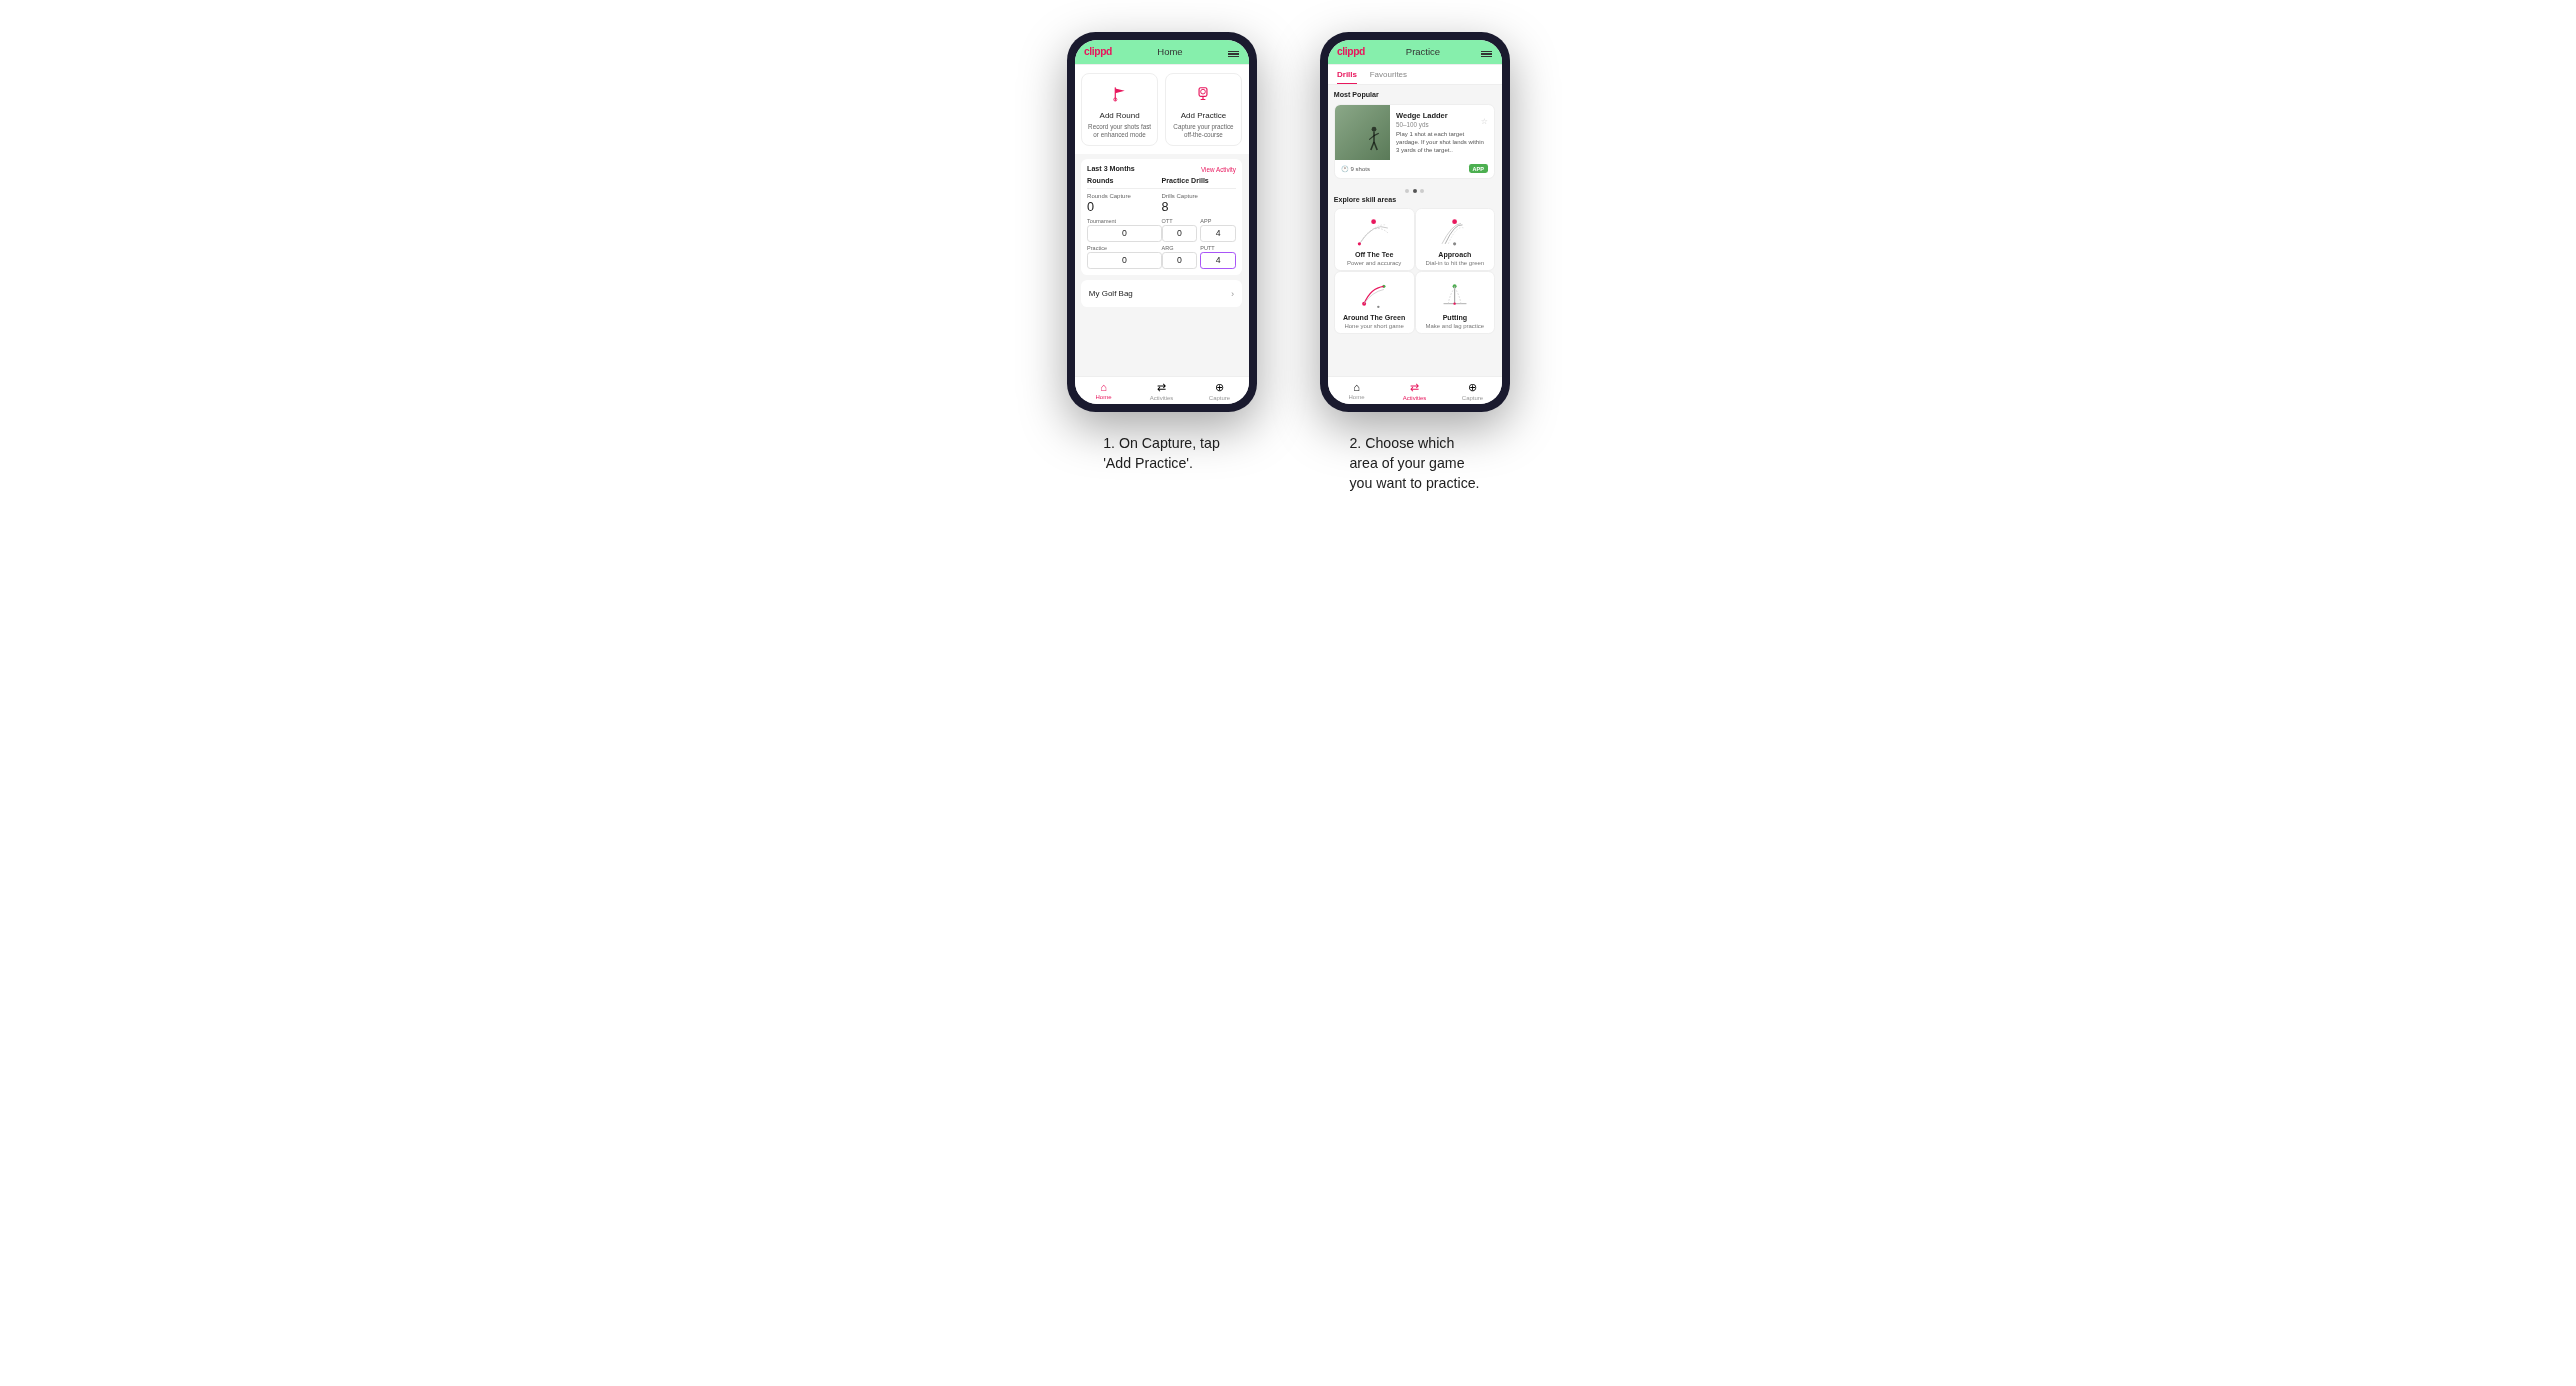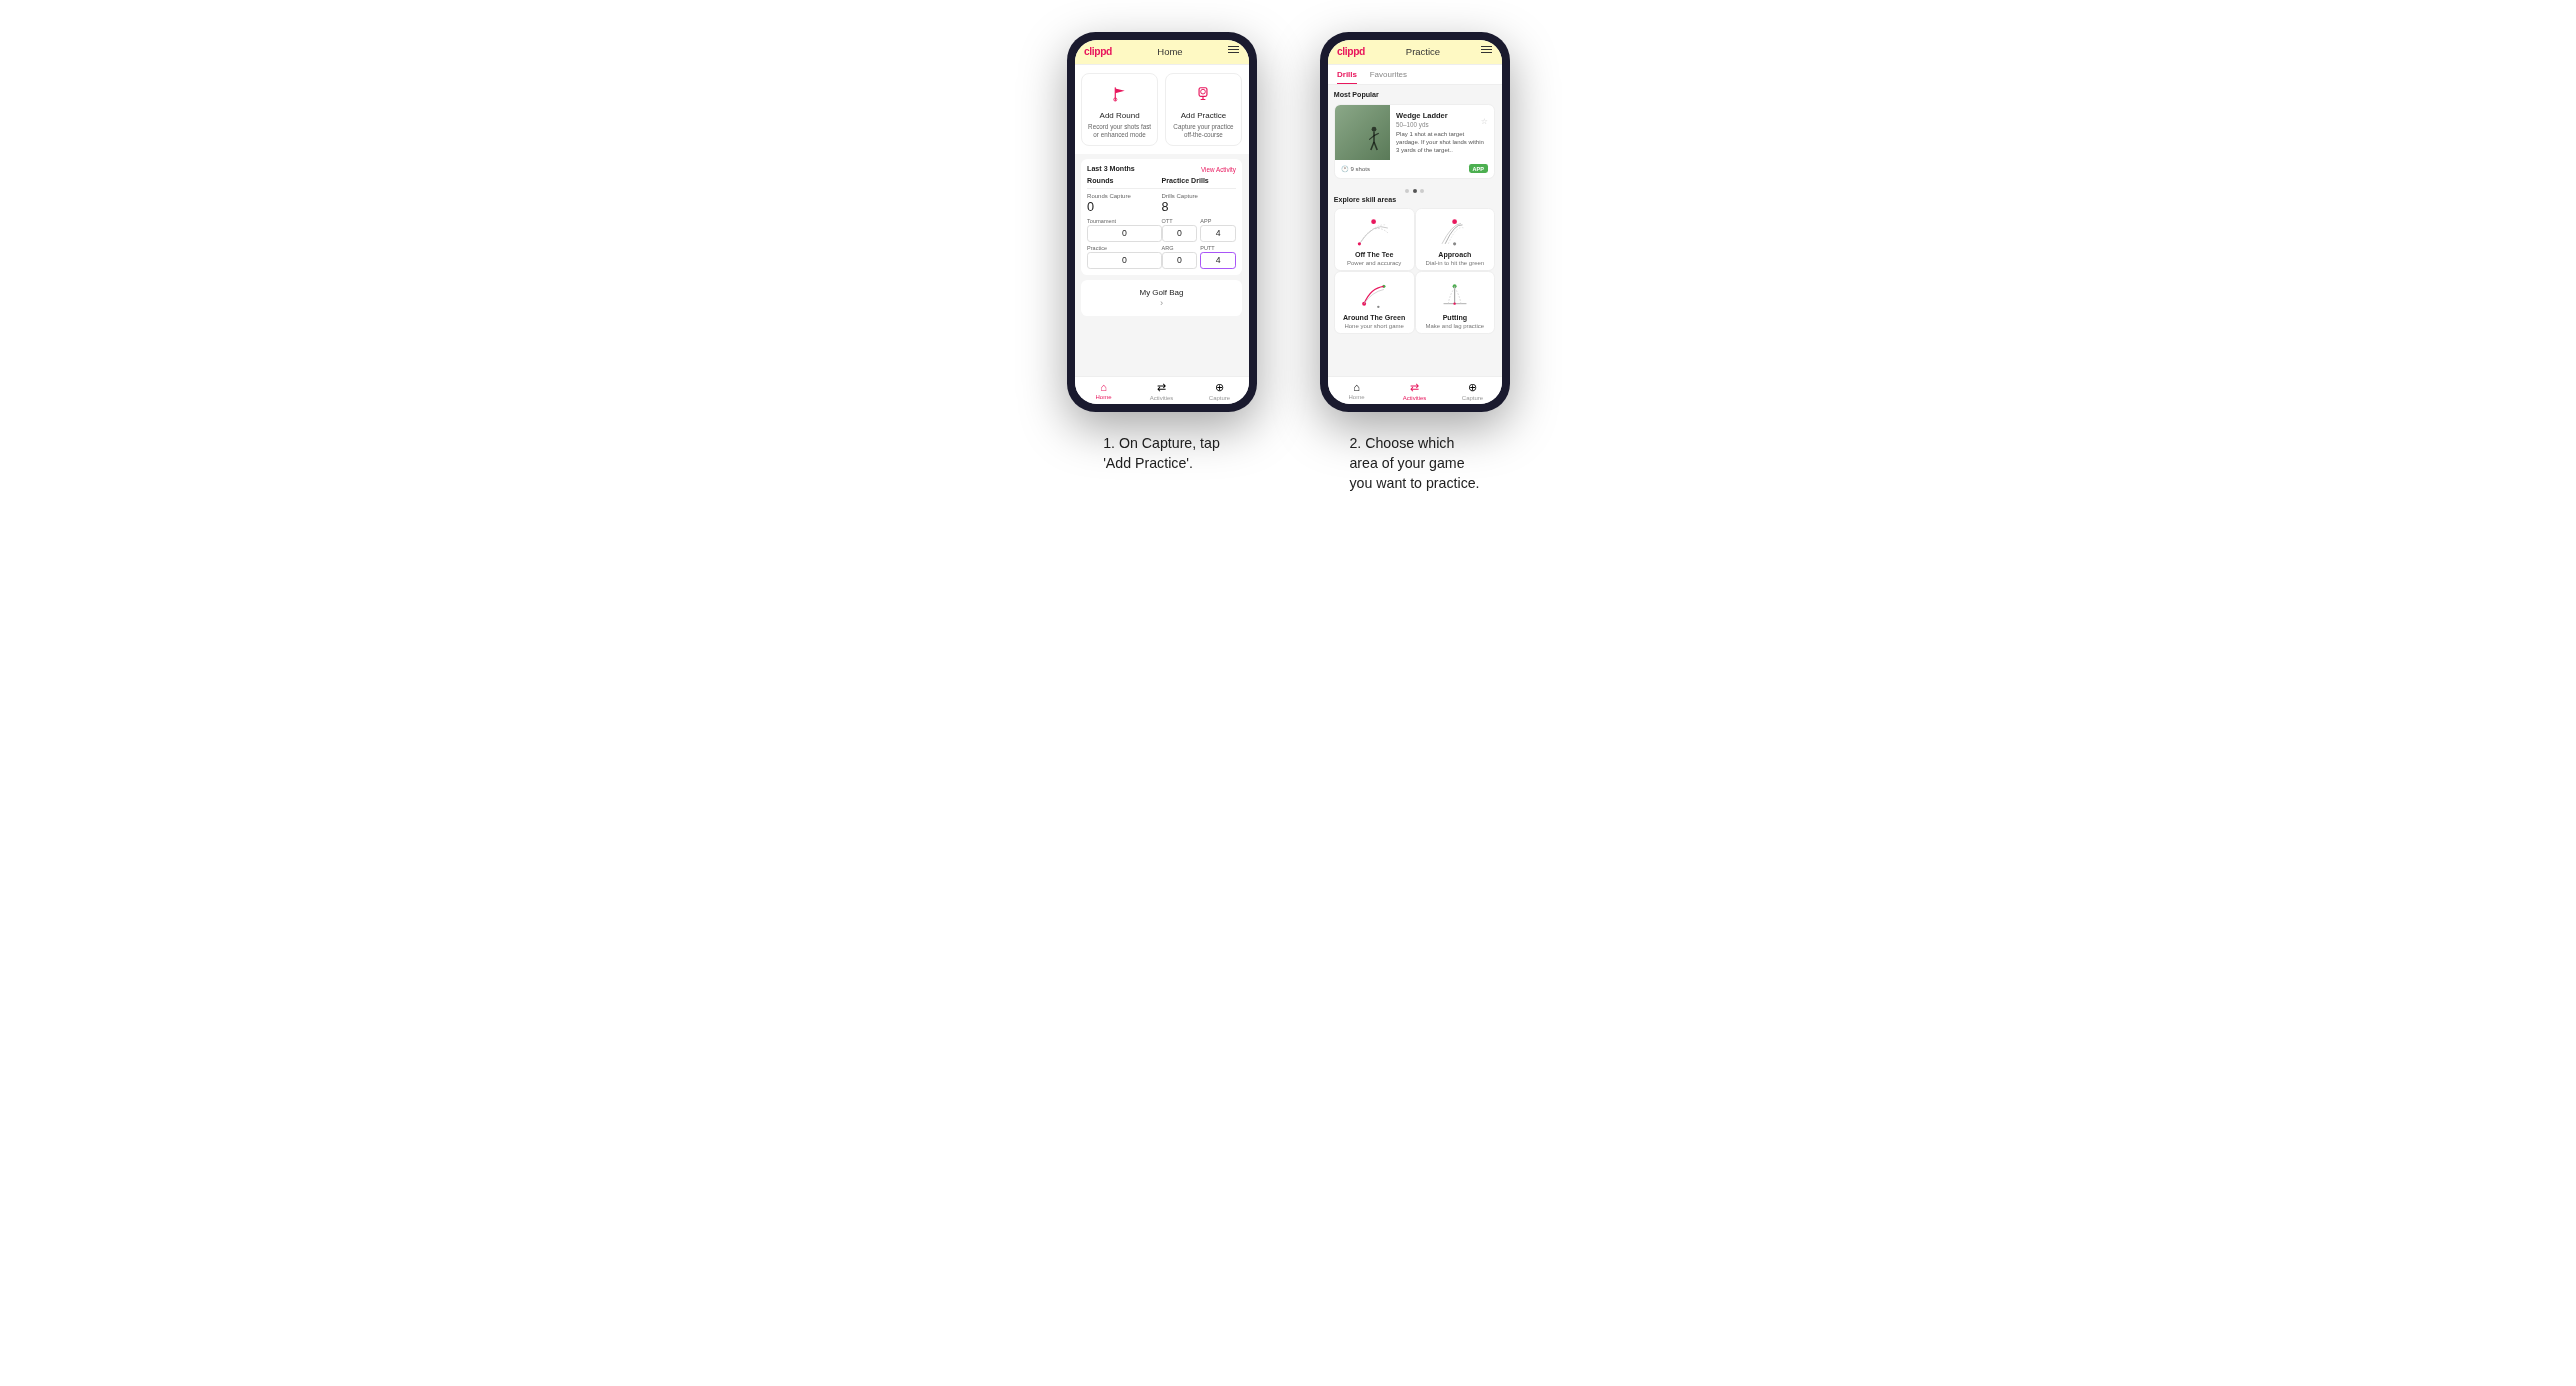--- a/index.html
+++ b/index.html
@@ -38,24 +38,24 @@
       width: 100%;
       height: 100%;
       background: #f5f5f5;
       border-radius: 22px;
       overflow: hidden;
       display: flex;
       flex-direction: column;
     }
     
     .app-bar {
-      background: #fef9c3;
+      background: #86efac;
       padding: 6.3px 9.5px;
       display: flex;
-      align-items: flex-start;
+      align-items: flex-end;
       justify-content: space-between;
       border-bottom: 0.8px solid #eee;
       flex-shrink: 0;
     }
     .app-logo {
       color: #e8175d;
       font-weight: 800;
       font-size: 10.3px;
       letter-spacing: -0.4px;
     }
@@ -198,21 +198,20 @@
     }
     
     .golf-bag-row {
       background: #fff;
       margin: 4.7px 6.3px;
       border-radius: 6.3px;
       padding: 8px 8px;
       display: flex;
       align-items: center;
       justify-content: space-between;
-      flex-direction: column;
     }
     .golf-bag-label {
       font-size: 8px;
       font-weight: 500;
       color: #222;
     }
     .chevron-right {
       font-size: 9.5px;
       color: #999;
     }

